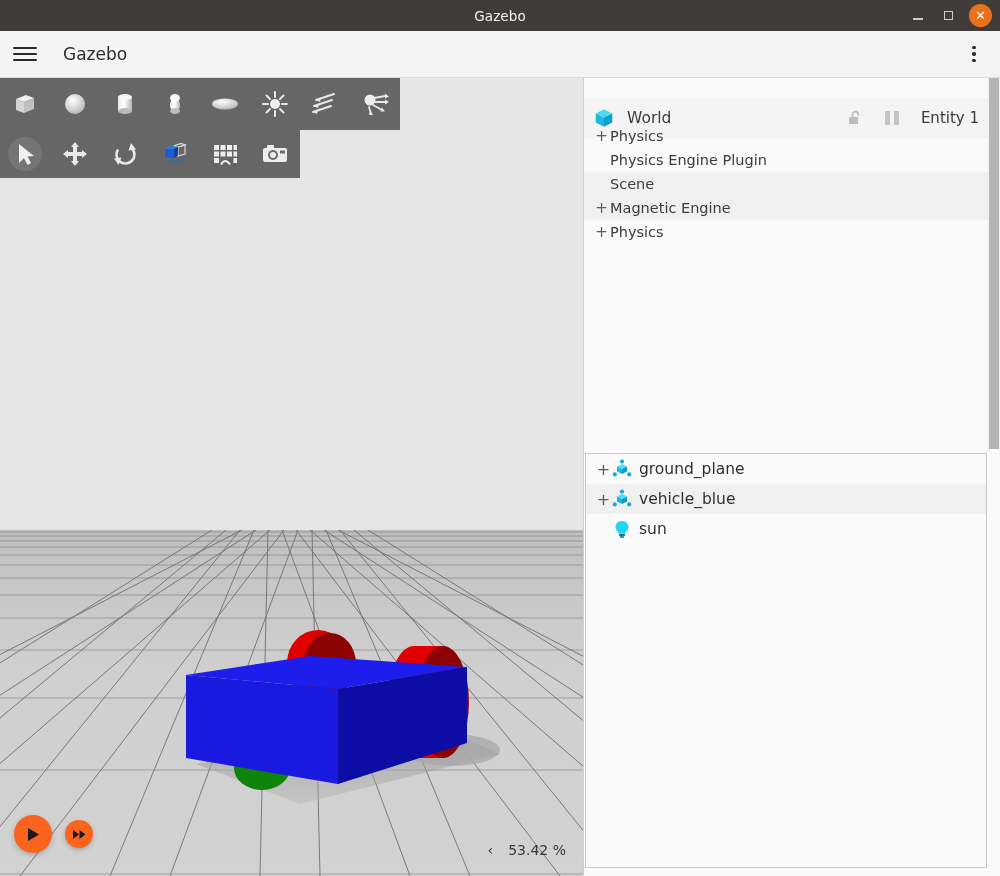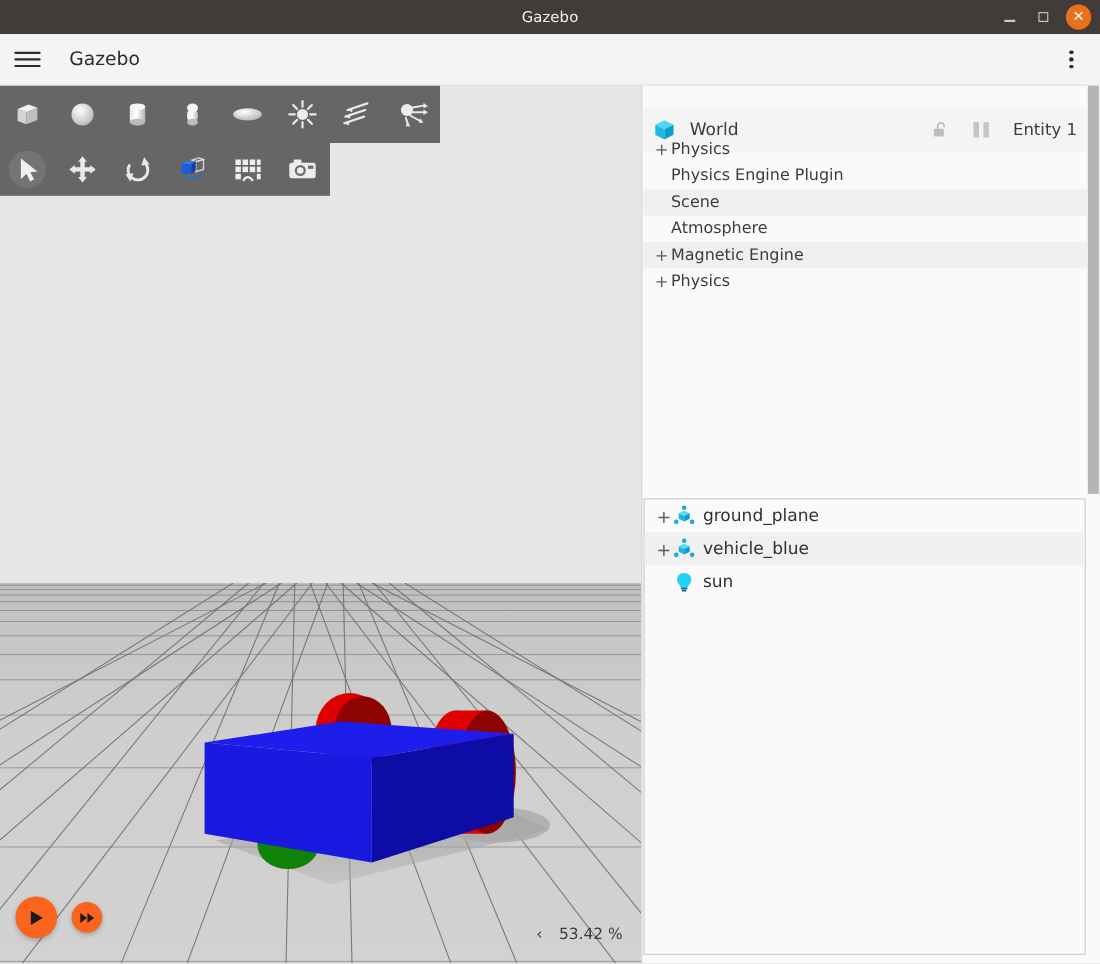--- a/index.html
+++ b/index.html
@@ -510,25 +510,20 @@
         <span class="pname">Physics Engine Plugin</span>
         <span class="pval"></span>
       </div>
 
       <div class="proprow alt">
         <span class="nolus"></span>
         <span class="pname">Scene</span>
         <span class="pval"></span>
       </div>
 
-      <div class="proprow">
-        <span class="nolus"></span>
-        <span class="pname">Atmosphere</span>
-        <span class="pval"></span>
-      </div>
 
       <div class="proprow alt">
         <span class="plus">+</span>
         <span class="pname">Magnetic Engine</span>
         <span class="pval"></span>
       </div>
 
       <div class="proprow">
         <span class="plus">+</span>
         <span class="pname">Physics</span>

